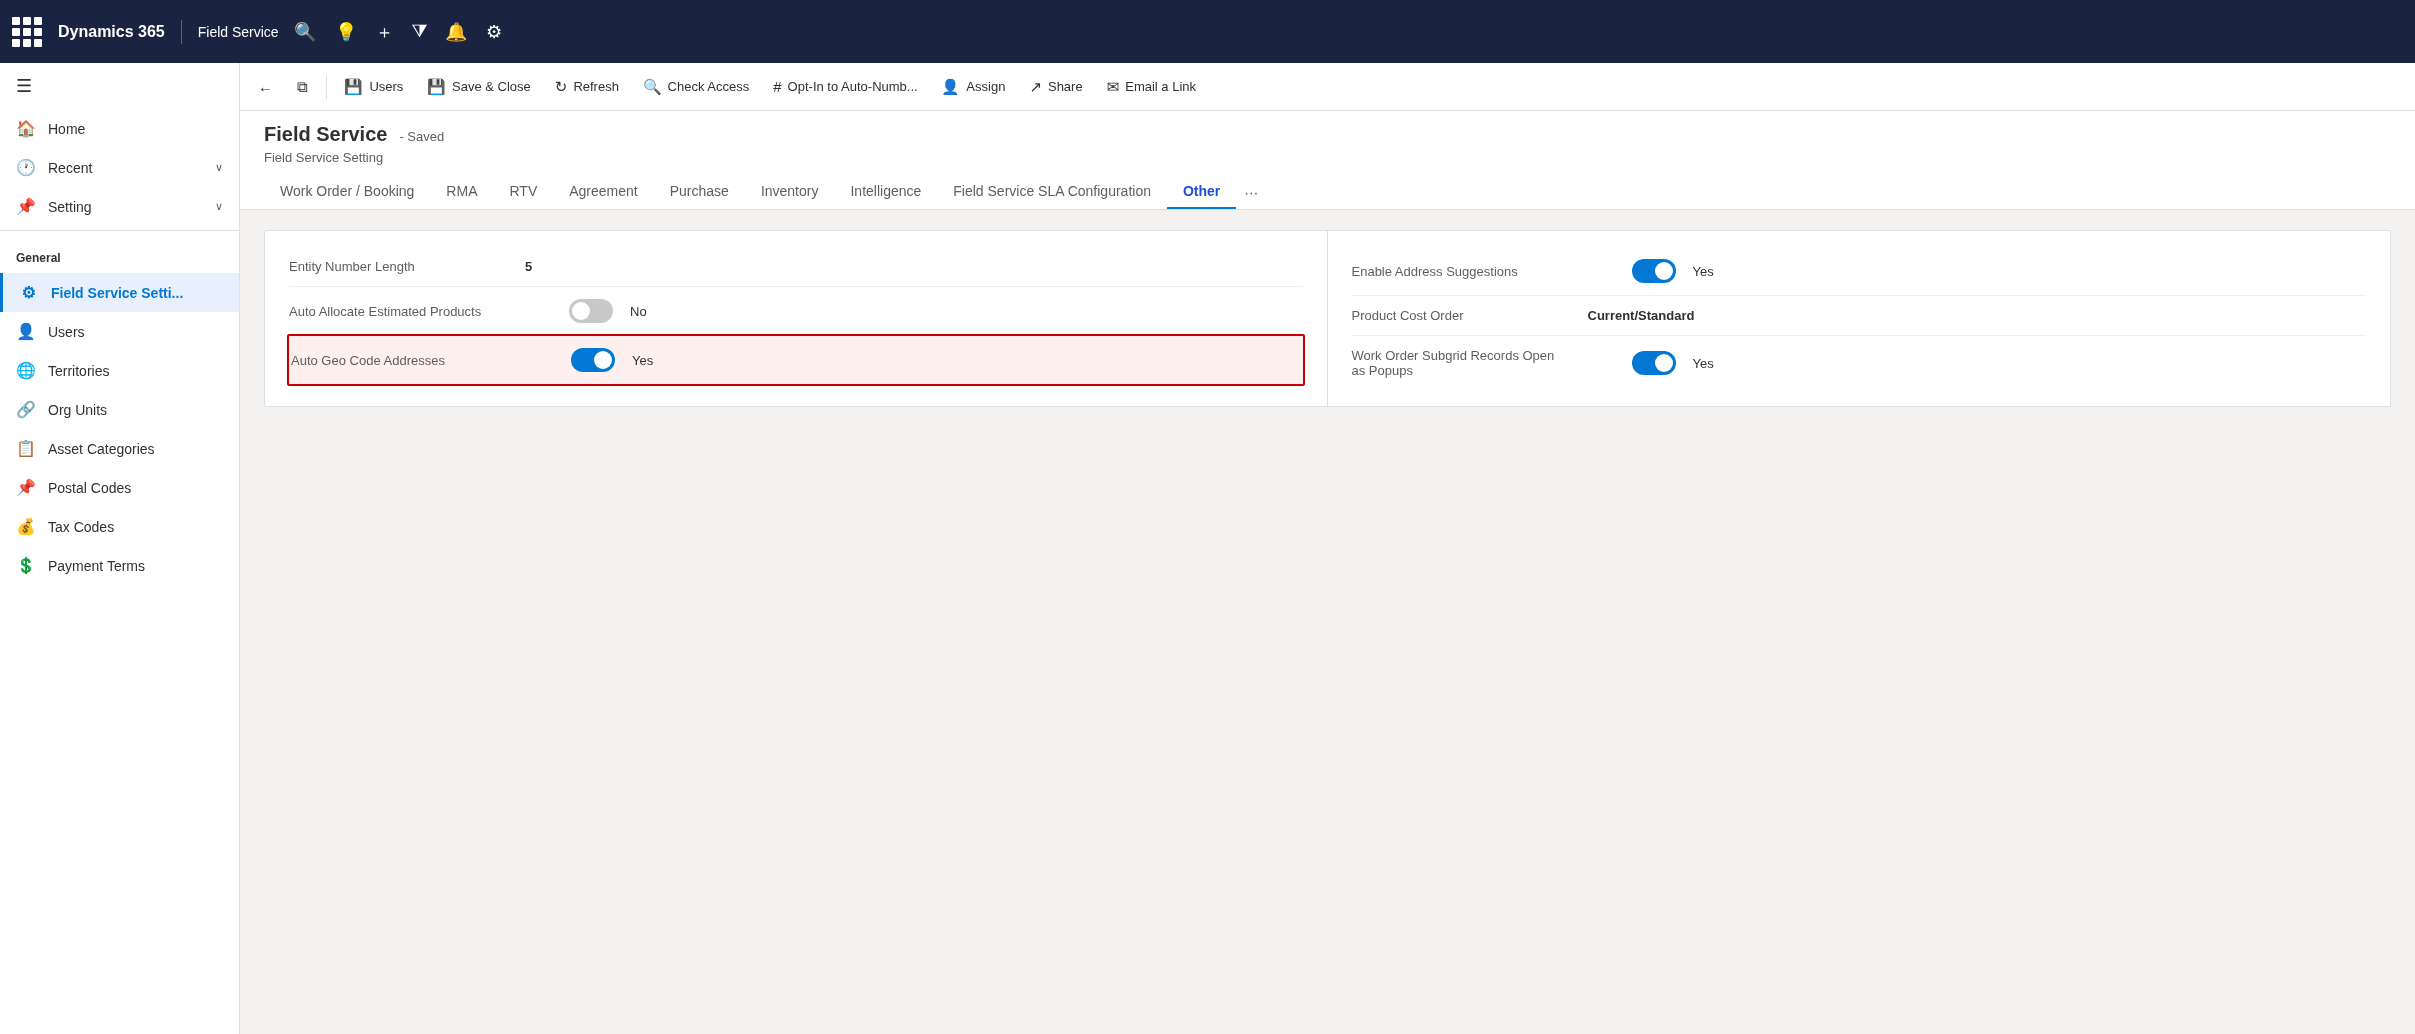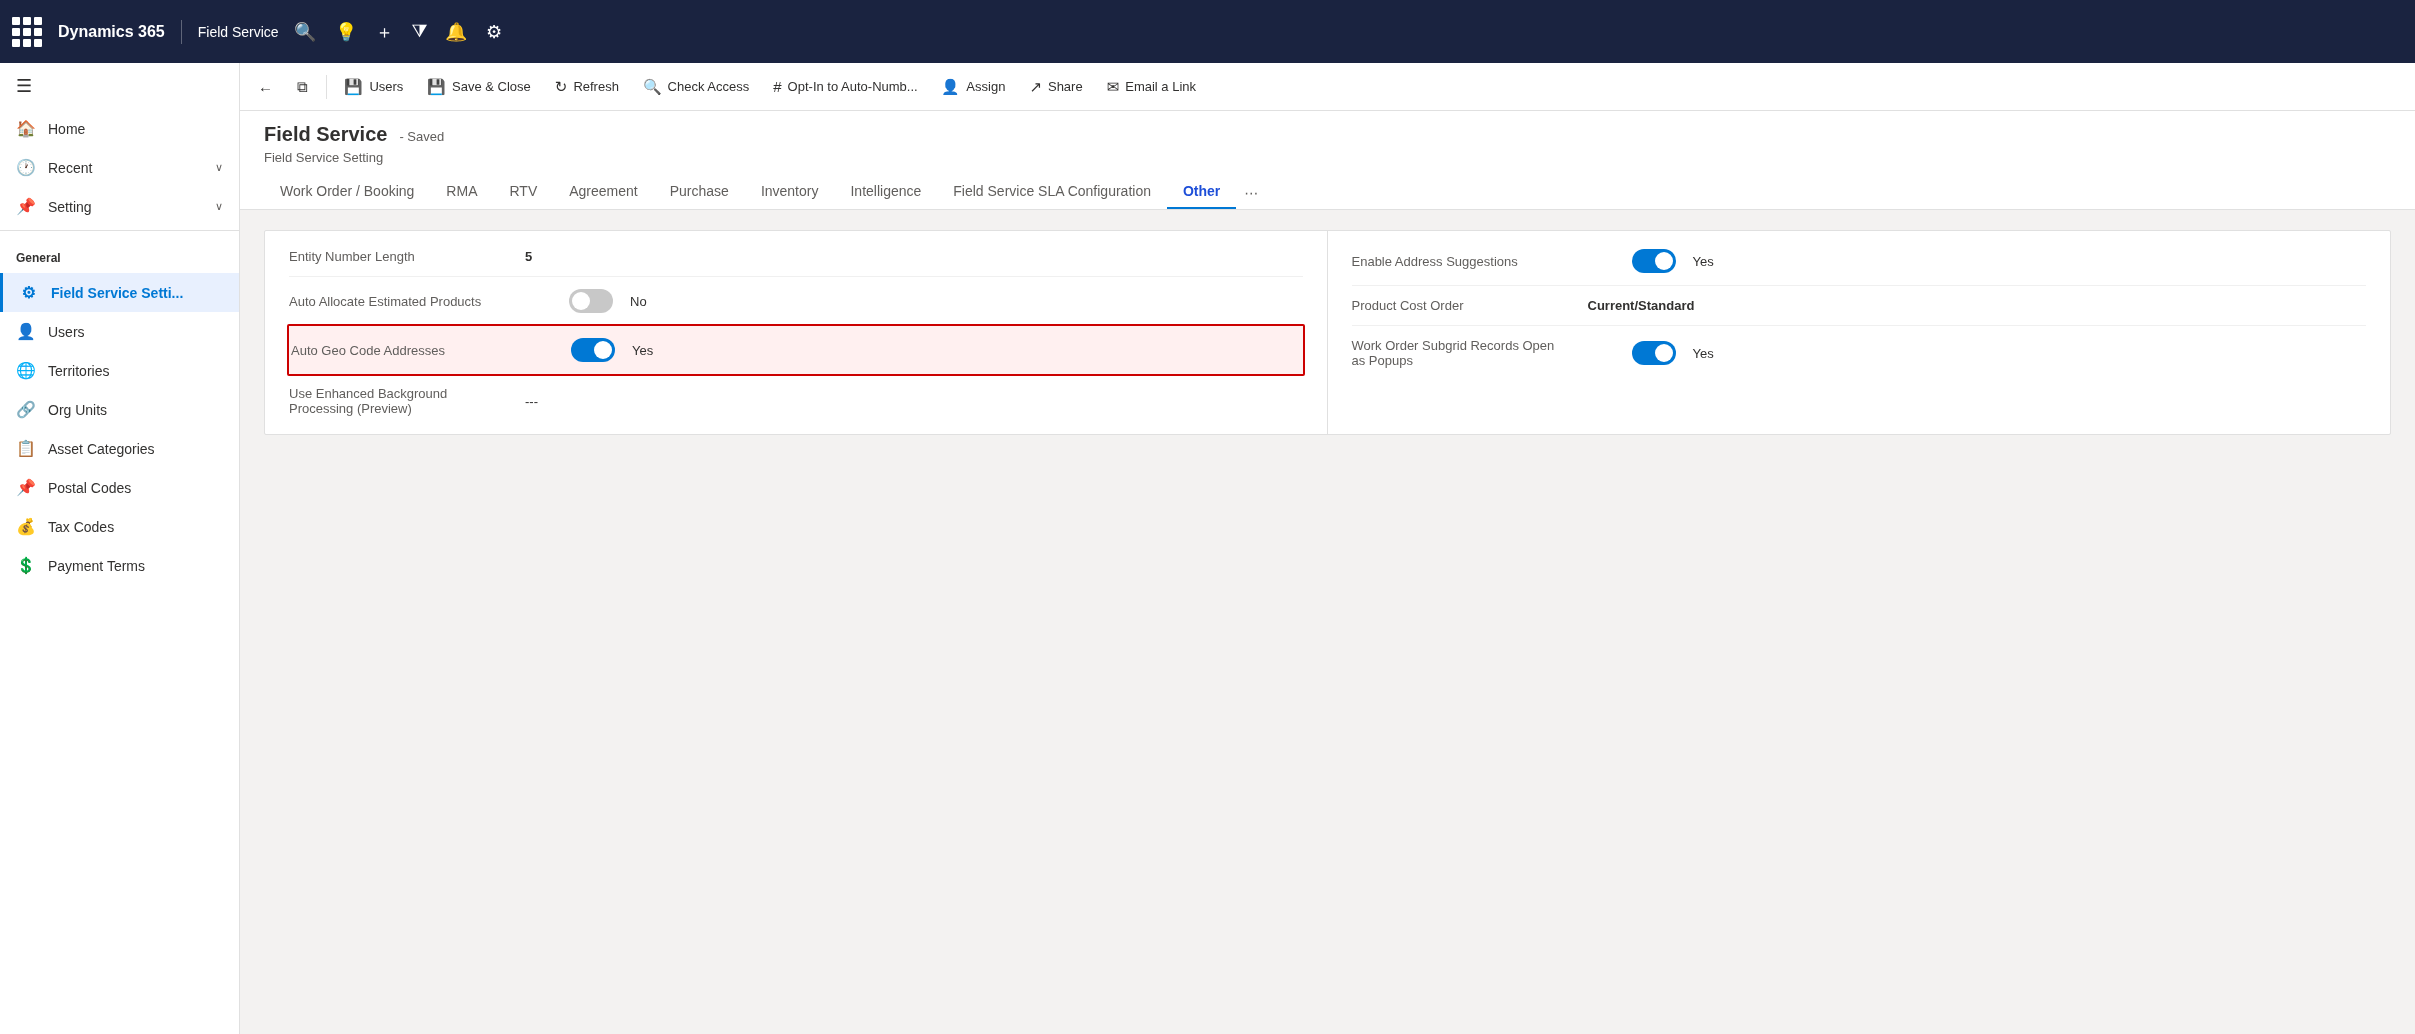--- a/index.html
+++ b/index.html
@@ -135,21 +135,21 @@
       border: 1px solid #e0e0e0;
       border-radius: 2px;
       padding: 0;
     }
     .form-columns {
       display: grid;
       grid-template-columns: 1fr 1fr;
       gap: 0;
     }
     .form-column {
-      padding: 6px 24px;
+      padding: 16px 24px;
     }
     .form-column:first-child {
       border-right: 1px solid #e0e0e0;
     }
     .form-row {
       display: grid;
       grid-template-columns: 220px 1fr;
       align-items: center;
       padding: 12px 0;
       border-bottom: 1px solid #f0f0f0;
@@ -388,24 +388,20 @@
             <div class="form-row highlighted">
               <span class="form-label">Auto Geo Code Addresses</span>
               <div class="toggle-wrapper">
                 <div class="toggle on">
                   <div class="toggle-knob"></div>
                 </div>
                 <span class="toggle-label">Yes</span>
               </div>
             </div>
 
-            <div class="form-row">
-              <span class="form-label">Use Enhanced Background Processing (Preview)</span>
-              <span class="form-value-normal">---</span>
-            </div>
 
           </div>
 
           <div class="form-column">
 
             <div class="form-row">
               <span class="form-label">Enable Address Suggestions</span>
               <div class="toggle-wrapper">
                 <div class="toggle on">
                   <div class="toggle-knob"></div>

